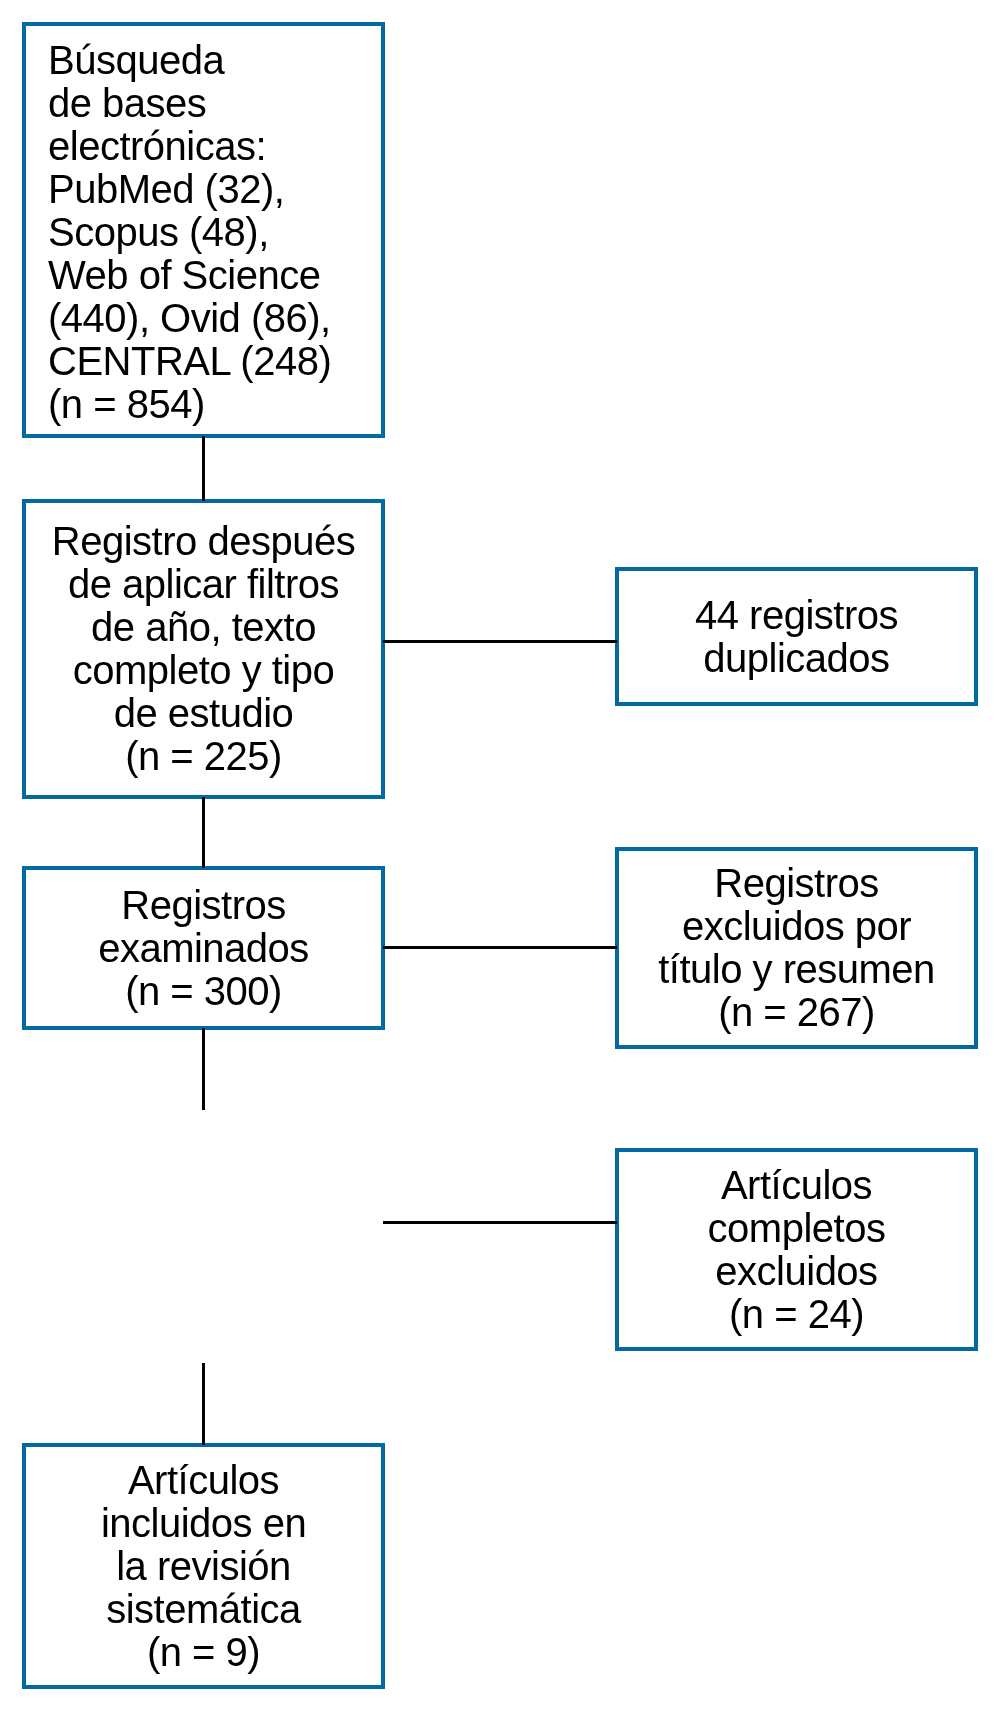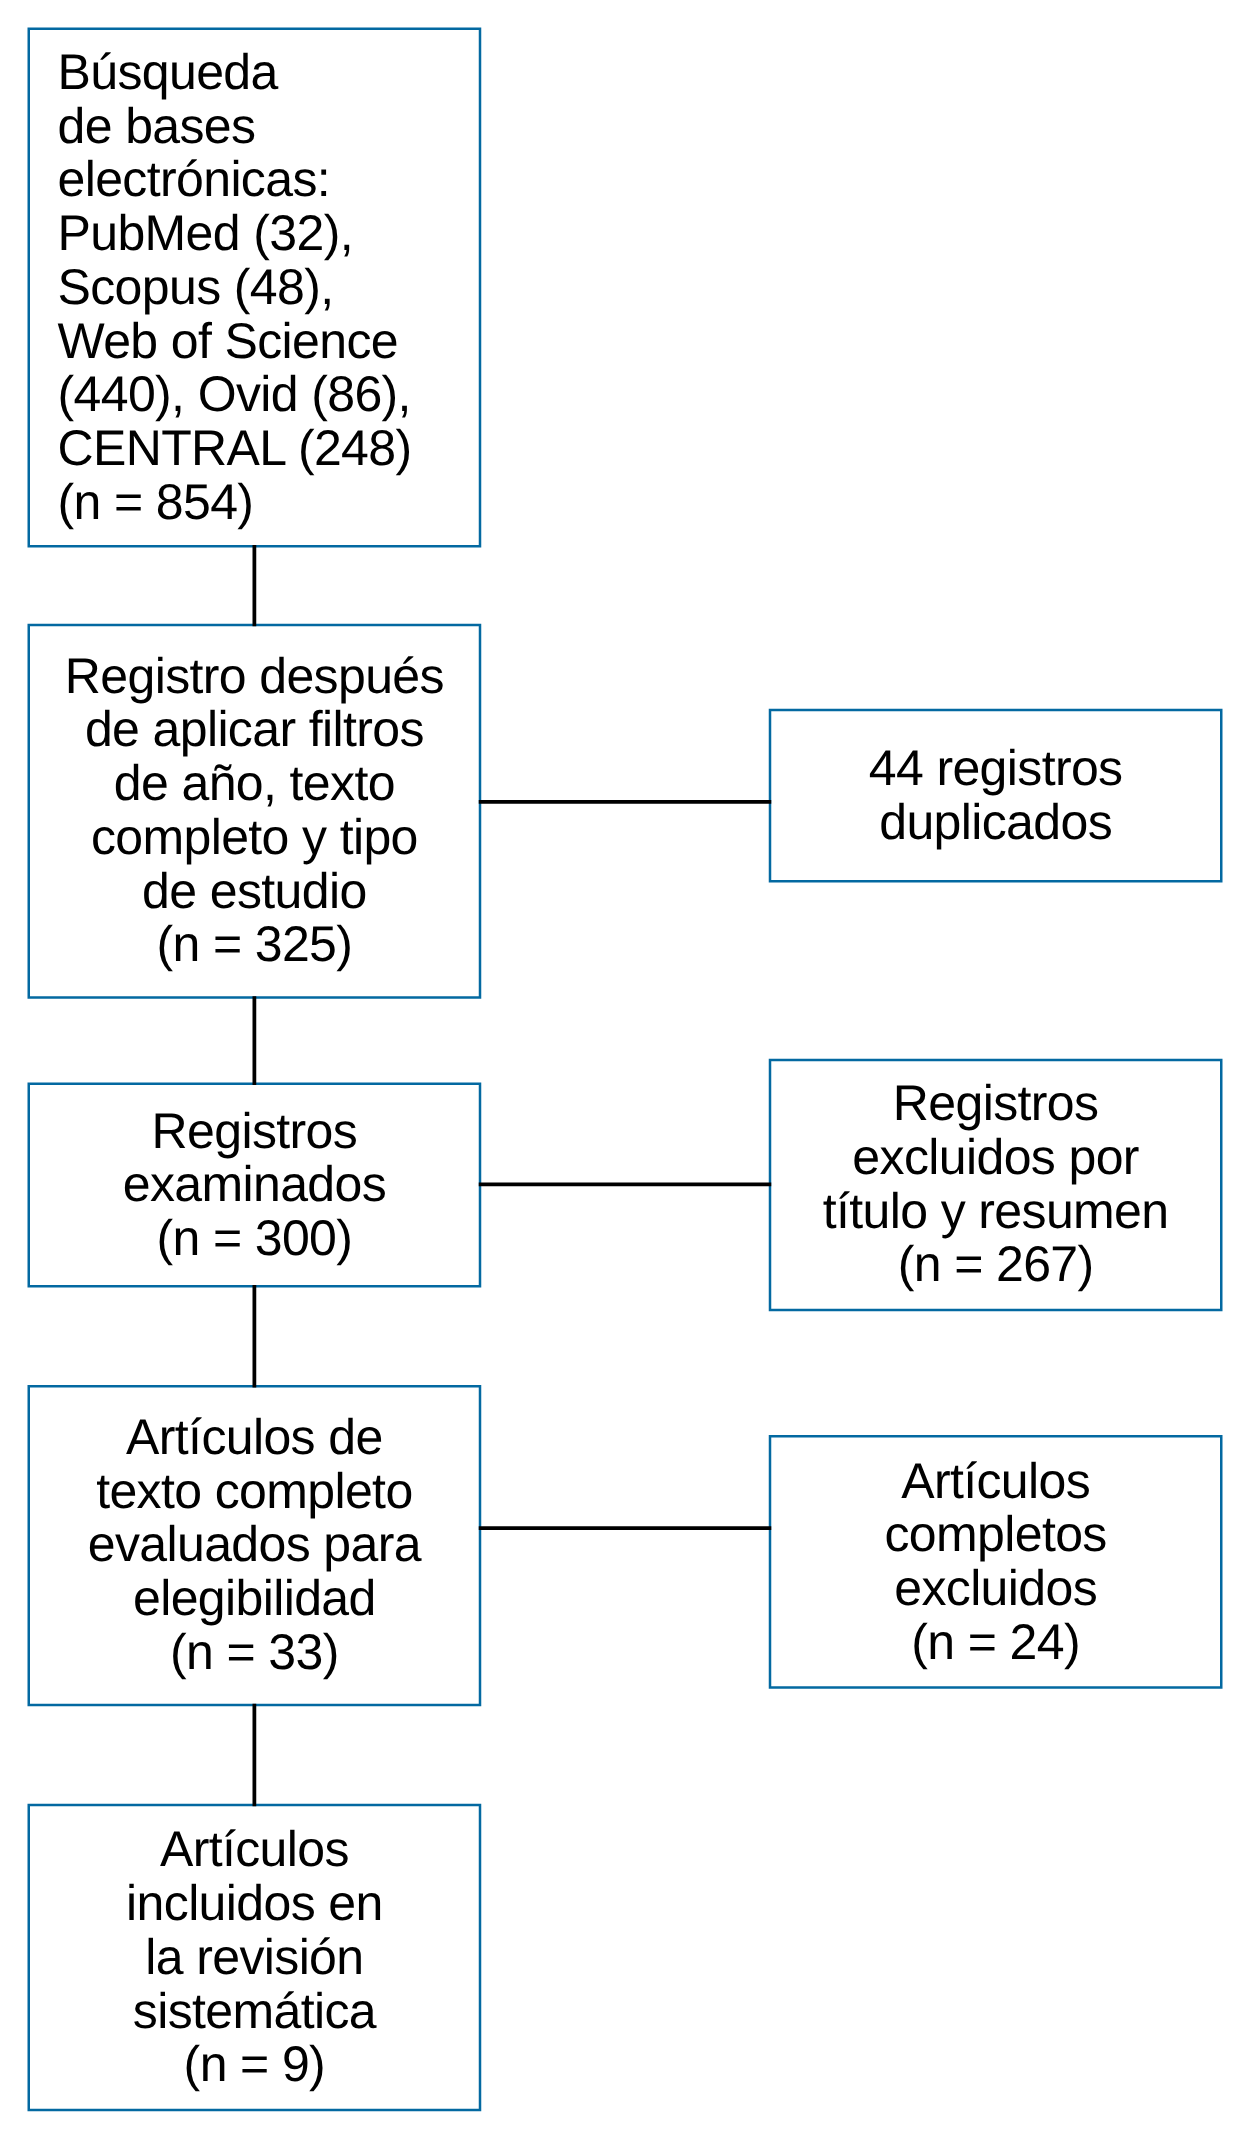--- a/index.html
+++ b/index.html
@@ -11,21 +11,21 @@
     position: relative;
     width: 998px;
     height: 1714px;
     background: #ffffff;
     font-family: "Liberation Sans", "DejaVu Sans", sans-serif;
     color: #000000;
   }
   .box {
     position: absolute;
     box-sizing: border-box;
-    border: 2px solid #0369a1;
+    border: 4px solid #0369a1;
     background: #ffffff;
     display: flex;
     align-items: center;
     justify-content: center;
   }
   .box-text {
     white-space: pre-line;
     text-align: center;
     font-size: 40px;
     line-height: 43px;
@@ -79,36 +79,29 @@
 CENTRAL (248)
 (n = 854)</div>
   </div>
 
   <div class="box b-filtered">
     <div class="box-text">Registro después
 de aplicar filtros
 de año, texto
 completo y tipo
 de estudio
-(n = 325)</div>
+(n = 225)</div>
   </div>
 
   <div class="box b-screened">
     <div class="box-text">Registros
 examinados
 (n = 300)</div>
   </div>
 
-  <div class="box b-fulltext">
-    <div class="box-text">Artículos de
-texto completo
-evaluados para
-elegibilidad
-(n = 33)</div>
-  </div>
 
   <div class="box b-included">
     <div class="box-text">Artículos
 incluidos en
 la revisión
 sistemática
 (n = 9)</div>
   </div>
 
   <div class="box b-dup">

